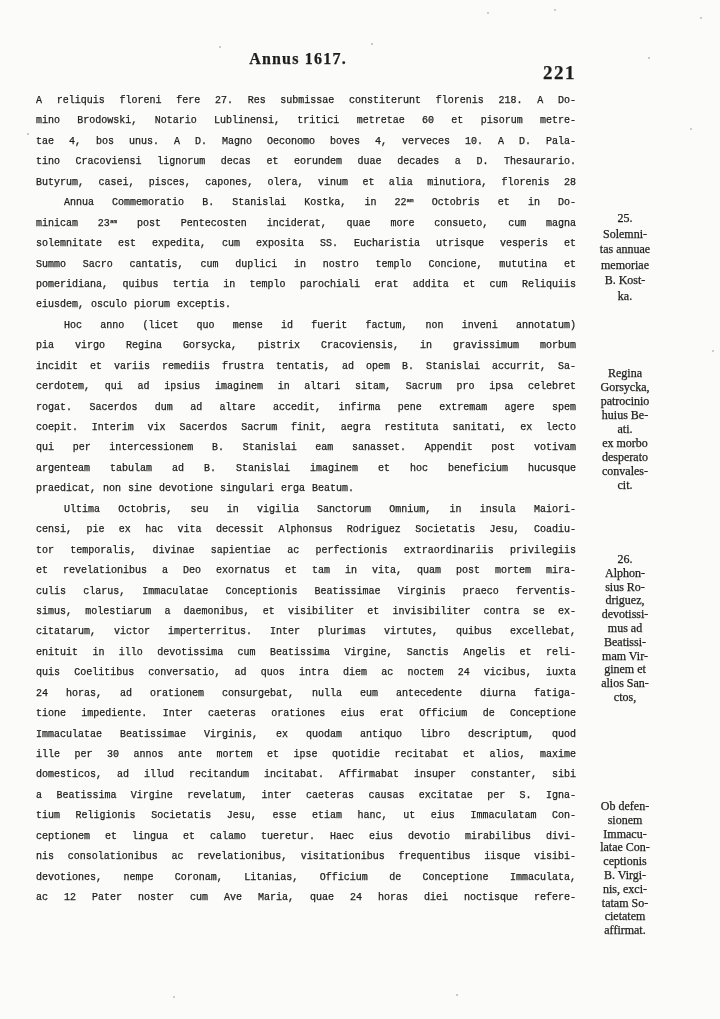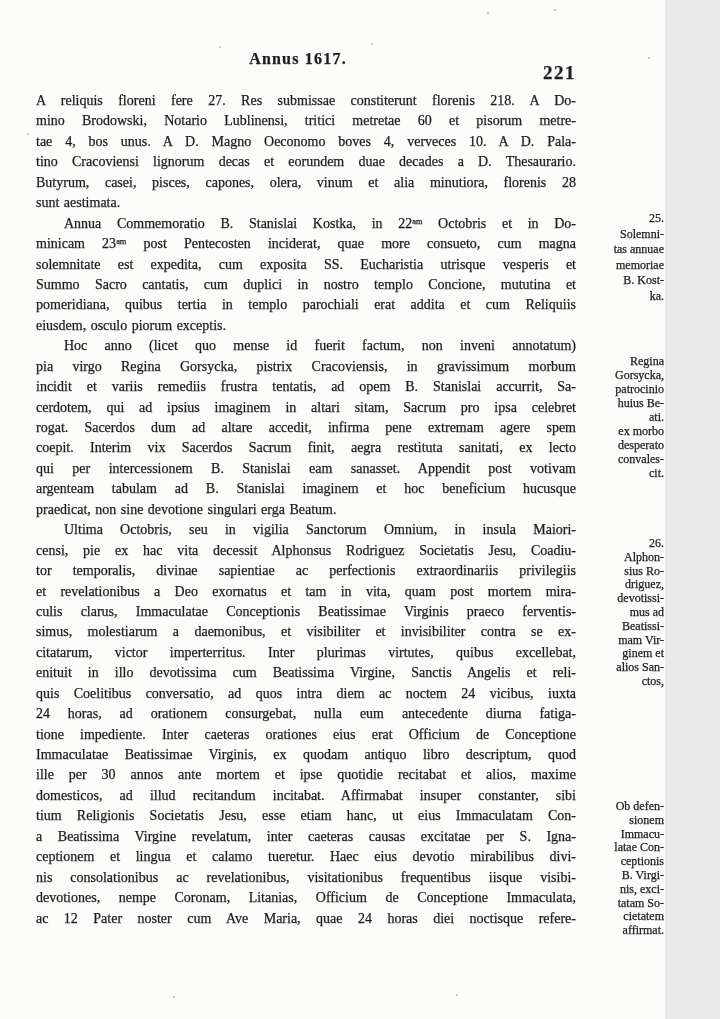--- a/index.html
+++ b/index.html
@@ -1,18 +1,18 @@
 <!DOCTYPE html>
 <html><head>
 <meta charset="utf-8">
 <style>
   html, body { margin: 0; padding: 0; background: #e8e8e8; }
   #page {
     position: relative;
-    width: 665px;
+    width: 720px;
     height: 1019px;
     background: #fbfbfa;
     overflow: hidden;
     font-family: "Liberation Serif", "DejaVu Serif", serif;
     color: #1d1d1d;
     -webkit-text-stroke: 0.25px #1d1d1d;
   }
   
   #header-row { position: absolute; left: 36px; top: 46px; width: 540px; height: 26px; }
   #header-title {
@@ -22,31 +22,32 @@
   }
   #page-number {
     position: absolute; right: 0; top: 16px;
     font-weight: bold; font-size: 19px; letter-spacing: 1.5px;
   }
   
   #body-column { position: absolute; left: 36px; top: 91px; width: 540px; }
   .paragraph { margin: 0; padding: 0; }
   .line {
     height: 20.45px; line-height: 20.45px;
-    font-size: 14px;
+    font-size: 10px;
     text-align: justify; text-align-last: justify;
     overflow: hidden; white-space: normal;
     word-spacing: 1px;
+    font-family: Liberation Mono, monospace;
   }
   .line.first-indent { text-indent: 28px; }
   .line.last-left { text-align-last: left; }
   .line sup { font-size: 0.60em; vertical-align: 0.5em; line-height: 0; letter-spacing: 0; }
   
   #margin-notes { position: absolute; left: 586px; top: 0; width: 78px; height: 1019px; }
-  .margin-note { position: absolute; left: 0; width: 78px; text-align: right; }
+  .margin-note { position: absolute; left: 0; width: 78px; text-align: center; }
   .margin-note .mline { font-size: 12px; line-height: 13.8px; white-space: nowrap; }
   .margin-note.note-0 .mline { line-height: 15.5px; }
   .margin-note.note-1 .mline { line-height: 14px; }
   
   .speck { position: absolute; background: #8d8d8d; border-radius: 50%; opacity: 0.55; }
 </style>
 </head>
 <body>
 
 <div id="page">
@@ -56,21 +57,20 @@
     <div id="page-number">221</div>
   </div>
 
   <div id="body-column">
       <div class="paragraph">
         <div class="line">A reliquis floreni fere 27.  Res submissae  constiterunt  florenis 218.  A Do-</div>
         <div class="line">mino  Brodowski,  Notario  Lublinensi,  tritici  metretae  60  et  pisorum  metre-</div>
         <div class="line">tae 4,  bos unus.  A D.  Magno  Oeconomo  boves 4,  verveces  10.  A  D.  Pala-</div>
         <div class="line">tino Cracoviensi lignorum decas et eorundem duae decades a D. Thesaurario.</div>
         <div class="line">Butyrum,  casei,  pisces,  capones,  olera,  vinum  et alia  minutiora,  florenis  28</div>
-        <div class="line last-left">sunt aestimata.</div>
       </div>
       <div class="paragraph">
         <div class="line first-indent">Annua  Commemoratio  B.  Stanislai  Kostka,  in  22<sup>am</sup>  Octobris  et  in  Do-</div>
         <div class="line">minicam  23<sup>am</sup>  post  Pentecosten  inciderat,  quae  more  consueto,  cum  magna</div>
         <div class="line">solemnitate  est  expedita,  cum  exposita  SS.  Eucharistia  utrisque  vesperis  et</div>
         <div class="line">Summo  Sacro  cantatis,  cum  duplici  in  nostro  templo  Concione,  mututina  et</div>
         <div class="line">pomeridiana,  quibus  tertia  in  templo  parochiali  erat  addita  et  cum  Reliquiis</div>
         <div class="line last-left">eiusdem,  osculo  piorum  exceptis.</div>
       </div>
       <div class="paragraph">
@@ -92,50 +92,50 @@
         <div class="line">culis  clarus,  Immaculatae  Conceptionis  Beatissimae  Virginis  praeco  ferventis-</div>
         <div class="line">simus,  molestiarum  a  daemonibus,  et  visibiliter  et  invisibiliter  contra  se  ex-</div>
         <div class="line">citatarum,  victor  imperterritus.  Inter  plurimas  virtutes,  quibus  excellebat,</div>
         <div class="line">enituit  in  illo  devotissima  cum  Beatissima  Virgine,  Sanctis  Angelis  et  reli-</div>
         <div class="line">quis  Coelitibus  conversatio,  ad  quos  intra  diem  ac  noctem  24  vicibus,  iuxta</div>
         <div class="line">24  horas,  ad  orationem  consurgebat,  nulla  eum  antecedente  diurna  fatiga-</div>
         <div class="line">tione  impediente.  Inter  caeteras  orationes  eius  erat  Officium  de  Conceptione</div>
         <div class="line">Immaculatae  Beatissimae  Virginis,  ex  quodam  antiquo  libro  descriptum,  quod</div>
         <div class="line">ille  per  30  annos  ante  mortem  et  ipse  quotidie  recitabat  et  alios,  maxime</div>
         <div class="line">domesticos,  ad  illud  recitandum  incitabat.  Affirmabat  insuper  constanter,  sibi</div>
+        <div class="line">a  Beatissima  Virgine  revelatum,  inter  caeteras  causas  excitatae  per  S.  Igna-</div>
         <div class="line">tium  Religionis  Societatis  Jesu,  esse  etiam  hanc,  ut  eius  Immaculatam  Con-</div>
-        <div class="line">a  Beatissima  Virgine  revelatum,  inter  caeteras  causas  excitatae  per  S.  Igna-</div>
         <div class="line">ceptionem  et  lingua  et  calamo  tueretur.  Haec  eius  devotio  mirabilibus  divi-</div>
         <div class="line">nis  consolationibus  ac  revelationibus,  visitationibus  frequentibus  iisque  visibi-</div>
         <div class="line">devotiones,  nempe  Coronam,  Litanias,  Officium  de  Conceptione  Immaculata,</div>
         <div class="line">ac  12  Pater  noster  cum  Ave  Maria,  quae  24  horas  diei  noctisque  refere-</div>
       </div>
     </div>
 
   <div id="margin-notes">
       <div class="margin-note note-0" style="top: 211px;">
         <div class="mline">25.</div>
         <div class="mline">Solemni-</div>
         <div class="mline">tas annuae</div>
         <div class="mline">memoriae</div>
         <div class="mline">B. Kost-</div>
         <div class="mline">ka.</div>
       </div>
-      <div class="margin-note note-1" style="top: 354px;">
+      <div class="margin-note note-1" style="top: 366px;">
         <div class="mline">Regina</div>
         <div class="mline">Gorsycka,</div>
         <div class="mline">patrocinio</div>
         <div class="mline">huius Be-</div>
         <div class="mline">ati.</div>
         <div class="mline">ex morbo</div>
         <div class="mline">desperato</div>
         <div class="mline">convales-</div>
         <div class="mline">cit.</div>
       </div>
-      <div class="margin-note note-2" style="top: 537px;">
+      <div class="margin-note note-2" style="top: 553px;">
         <div class="mline">26.</div>
         <div class="mline">Alphon-</div>
         <div class="mline">sius Ro-</div>
         <div class="mline">driguez,</div>
         <div class="mline">devotissi-</div>
         <div class="mline">mus ad</div>
         <div class="mline">Beatissi-</div>
         <div class="mline">mam Vir-</div>
         <div class="mline">ginem et</div>
         <div class="mline">alios San-</div>

